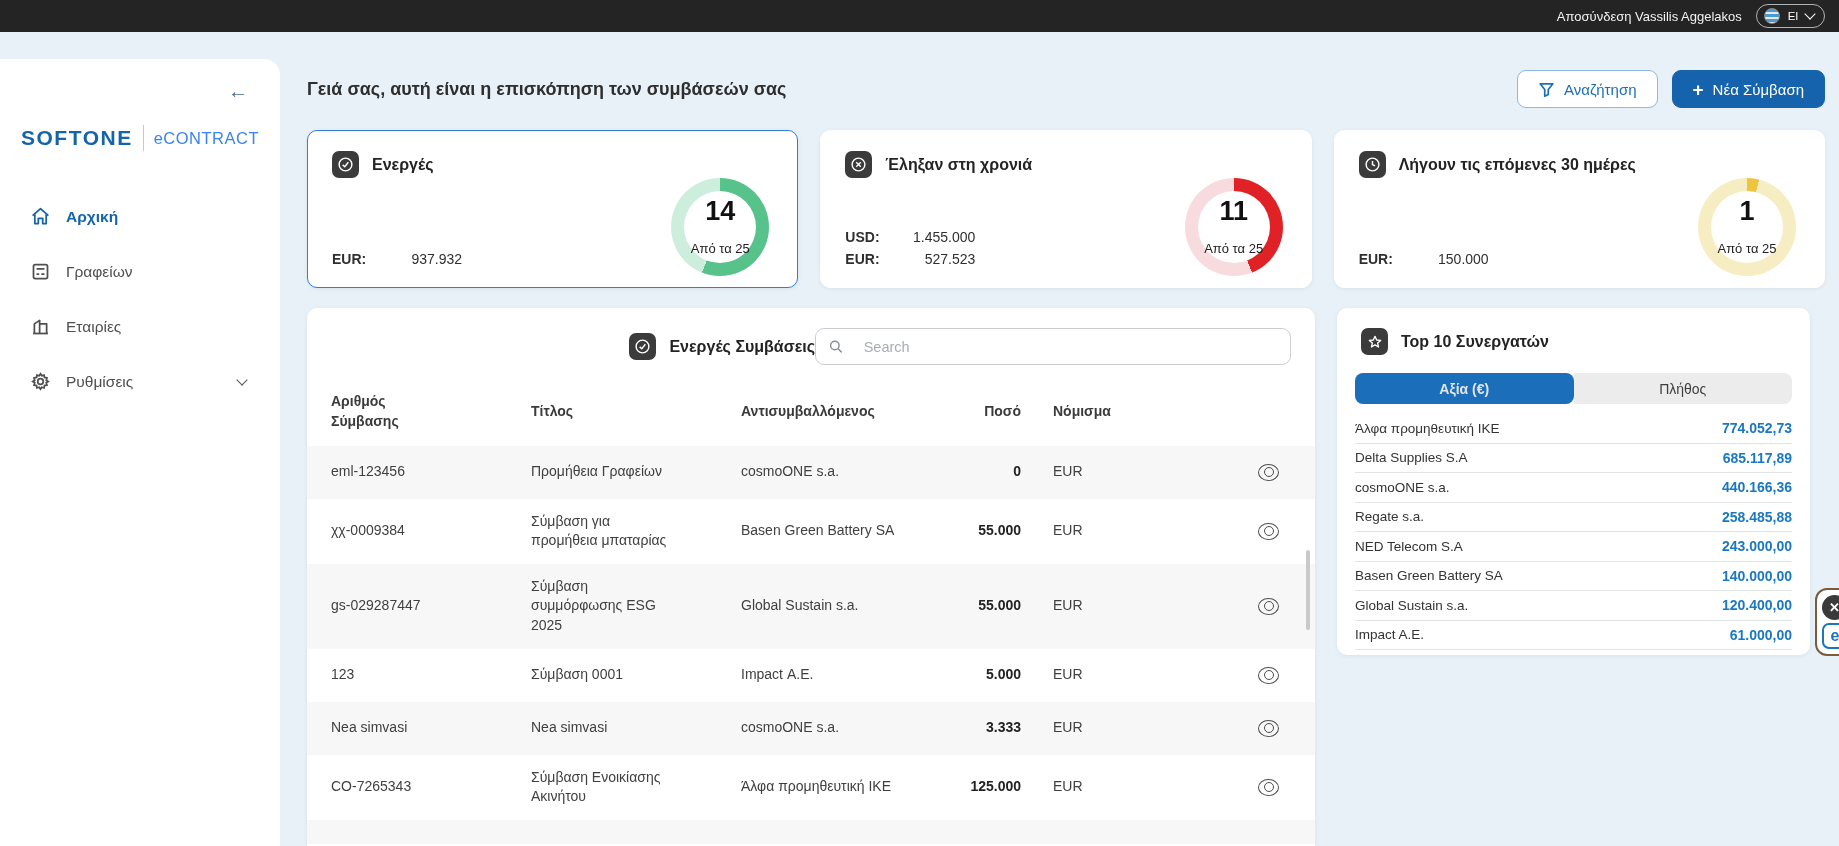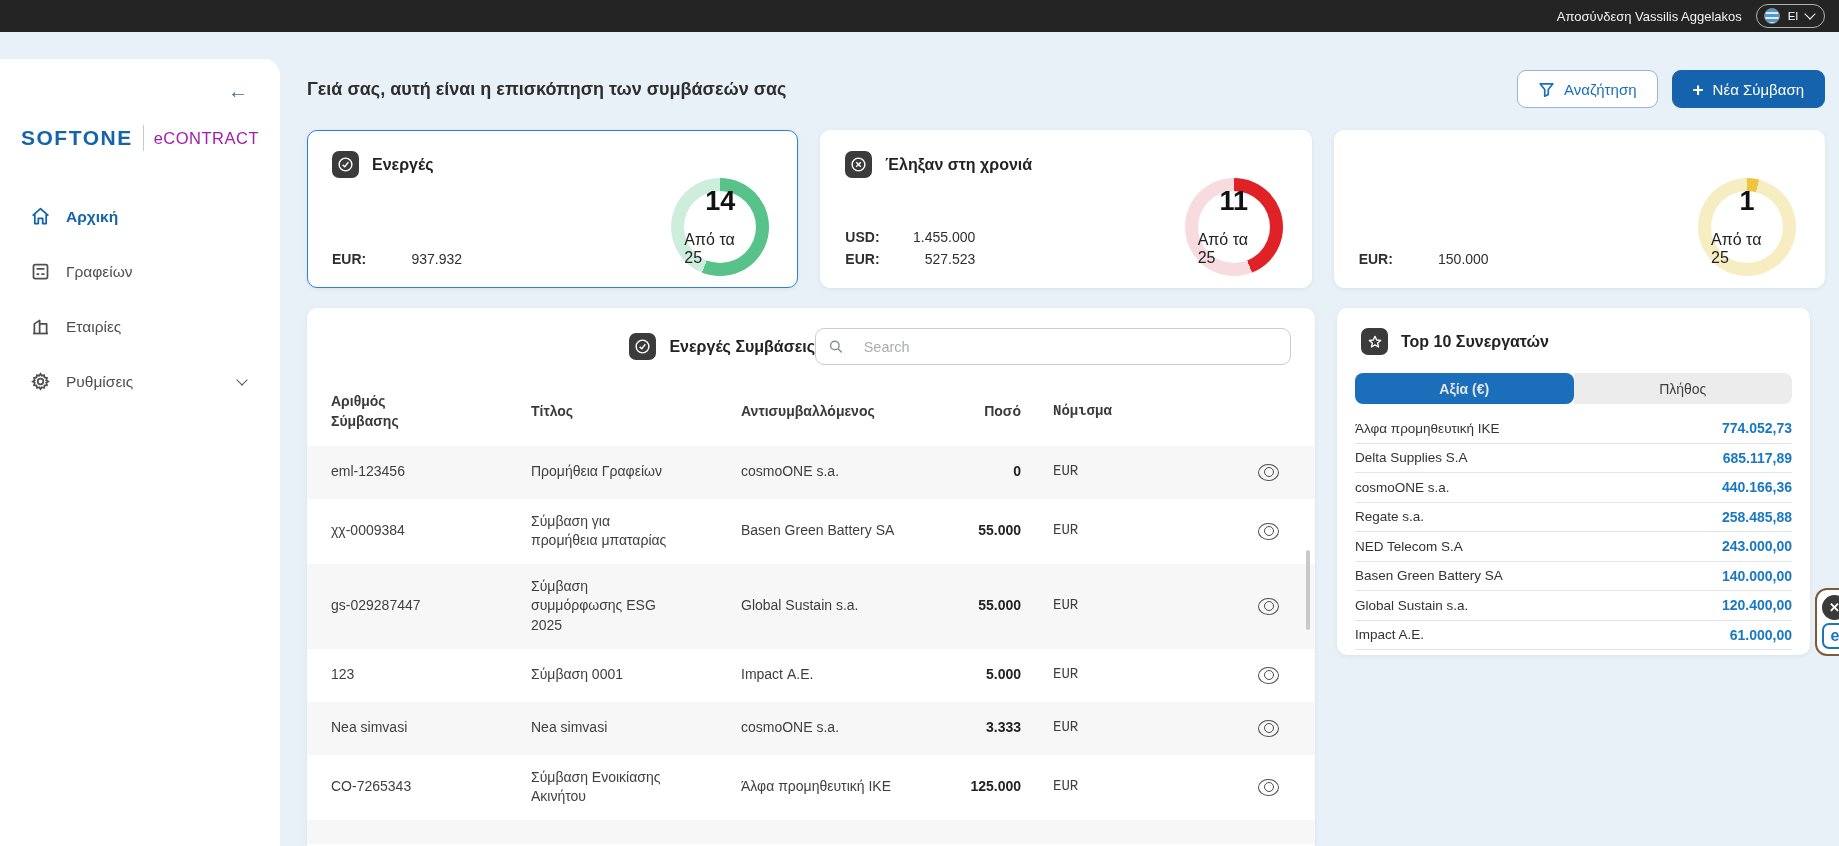--- a/index.html
+++ b/index.html
@@ -18,21 +18,21 @@
   .chev-dn-w { width:8px; height:8px; border-right:1.6px solid #fff; border-bottom:1.6px solid #fff;
     transform:rotate(45deg); margin-top:-4px; }
 
   
   .sidebar { position:absolute; left:0; top:59px; width:280px; height:787px; background:#ffffff;
     border-top-right-radius:16px; z-index:20; }
   .collapse-btn { position:absolute; top:22px; right:32px; color:#47688a; font-size:20px; cursor:pointer; line-height:1; }
   .brand { display:flex; align-items:center; justify-content:center; gap:10px; margin-top:66px; }
   .brand-name { color:#1464ac; font-weight:bold; font-size:21px; letter-spacing:1.5px; }
   .brand-divider { width:1px; height:26px; background:#c9c9c9; }
-  .brand-product { color:#a21caf; font-size:16.5px; letter-spacing:0.5px; }
+  .brand-product { color:#3b82f6; font-size:16.5px; letter-spacing:0.5px; }
   .nav { margin-top:38px; }
   .nav-item { display:flex; align-items:center; gap:15px; height:55px; padding:0 30px; cursor:pointer;
     font-size:15.5px; color:#4f4f4f; position:relative; }
   .nav-item.active { color:#1464ac; font-weight:bold; }
   .nav-item .chev-dn-g { position:absolute; right:34px; width:8px; height:8px;
     border-right:1.8px solid #555; border-bottom:1.8px solid #555; transform:rotate(45deg); margin-top:-3px; }
   .nav-icon { width:21px; height:21px; flex:0 0 21px; }
 
   
   .main { position:absolute; left:280px; top:32px; width:1559px; height:814px; }
@@ -56,39 +56,39 @@
     display:flex; align-items:center; justify-content:center; }
   .card-title { font-size:16px; font-weight:bold; color:#232323; }
   .card-values { position:absolute; left:24px; bottom:20px; display:flex; flex-direction:column; gap:6px; }
   .val-row { display:flex; font-size:14px; color:#2f2f2f; }
   .val-label { font-weight:bold; width:44px; }
   .val-amount { width:86px; text-align:right; }
   .donut { position:absolute; right:28px; top:47px; width:98px; height:98px; border-radius:50%; }
   .donut-hole { position:absolute; inset:13px; background:#fff; border-radius:50%;
     display:flex; flex-direction:column; align-items:center; justify-content:center; }
   .donut-count { font-size:27px; font-weight:bold; color:#111; line-height:1; }
-  .donut-caption { font-size:16px; color:#222; margin-top:16px; }
+  .donut-caption { font-size:13px; color:#222; margin-top:16px; }
 
   
   .lower-row { display:flex; gap:22px; padding:20px 14px 0 27px; align-items:flex-start; }
 
   
   .table-card { background:#fff; border-radius:10px; width:1008px; height:560px;
     box-shadow:0 1px 4px rgba(30,60,90,.08); position:relative; overflow:hidden; }
   .table-head { display:flex; align-items:center; justify-content:flex-end; padding:20px 24px 8px 40px; }
   .table-title-wrap { display:flex; align-items:center; gap:13px; }
   .search-box { width:476px; height:37px; border:1px solid #c9cdd2; border-radius:9px;
     display:flex; align-items:center; gap:20px; padding:0 12px; background:#fff; }
   .search-box input { border:none; outline:none; font-size:14.5px; color:#333; width:100%;
     font-family:"Liberation Sans", sans-serif; background:transparent; }
   .search-box input::placeholder { color:#a9adb3; }
   .grid-row { display:grid; grid-template-columns:200px 210px 200px 80px 150px 1fr;
     padding:0 24px; align-items:center; }
   .grid-row .c-amount { text-align:right; }
-  .grid-row .c-currency { padding-left:32px;font-family:Liberation Mono, monospace; }
+  .grid-row .c-currency { padding-left:32px; }
   .grid-row .c-action { display:flex; justify-content:flex-end; padding-right:12px; }
   .thead { font-size:14px; font-weight:bold; color:#3a3a3a; padding-top:18px; padding-bottom:14px; line-height:1.45; }
   .trow { font-size:14px; color:#3f3f3f; min-height:53px; line-height:1.4; }
   .trow > div { padding:13px 14px 13px 0; }
   .trow .c-amount { font-weight:bold; color:#222; padding-right:0; }
   .trow:nth-child(odd) { background:#f7f7f7; }
   .trow:nth-child(even) { background:#fff; }
   .eye { width:21px; height:17px; border:1.7px solid #4d4d4d; border-radius:50%;
     display:flex; align-items:center; justify-content:center; cursor:pointer; }
   .eye::before { content:""; width:8px; height:8px; border:1.7px solid #4d4d4d; border-radius:50%; }
@@ -241,20 +241,29 @@
       </div>
       <div class="donut" style="background: conic-gradient(rgb(224, 33, 38) 0deg, rgb(224, 33, 38) 44%, rgb(248, 219, 222) 44%, rgb(248, 219, 222) 100%);">
         <div class="donut-hole">
           <span class="donut-count">11</span>
           <span class="donut-caption">Από τα 25</span>
         </div>
       </div>
     </div>
 
     <div class="stat-card">
+      <div class="card-head">
+        <span class="icon-badge">
+          <svg width="17" height="17" viewBox="0 0 24 24" fill="none" stroke="#fff" stroke-width="2">
+            <circle cx="12" cy="12" r="9"></circle>
+              <path d="M12 7 V12 L15.5 14"></path>
+          </svg>
+        </span>
+        <span class="card-title">Λήγουν τις επόμενες 30 ημέρες</span>
+      </div>
       <div class="card-values">
         <div class="val-row">
           <span class="val-label">EUR:</span>
           <span class="val-amount">150.000</span>
         </div>
       </div>
       <div class="donut" style="background: conic-gradient(rgb(237, 197, 63) 0deg, rgb(237, 197, 63) 4%, rgb(246, 237, 194) 4%, rgb(246, 237, 194) 100%);">
         <div class="donut-hole">
           <span class="donut-count">1</span>
           <span class="donut-caption">Από τα 25</span>

